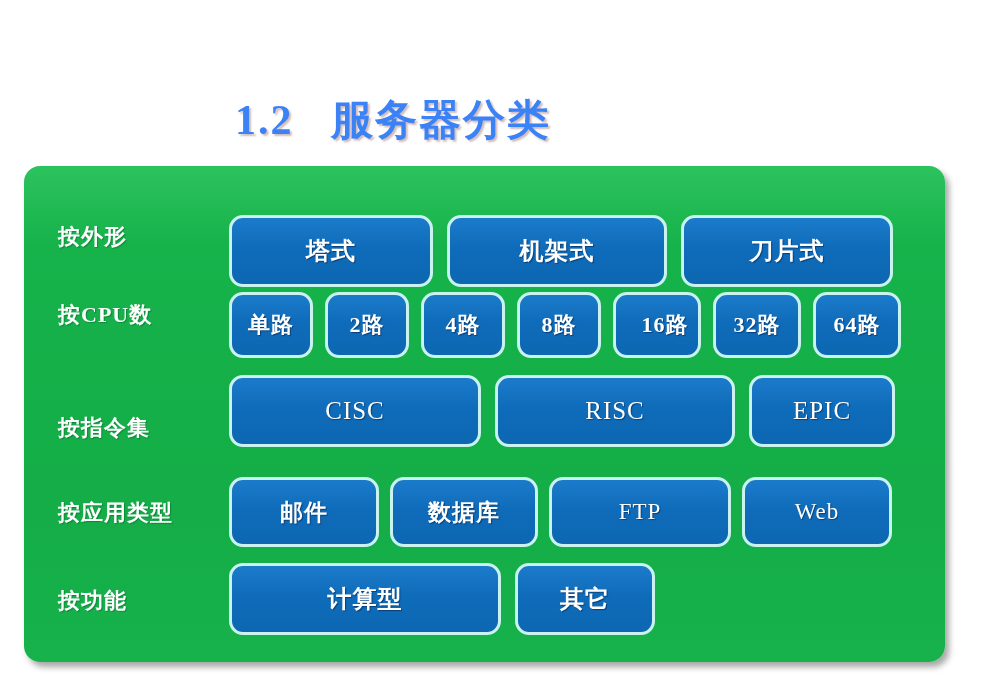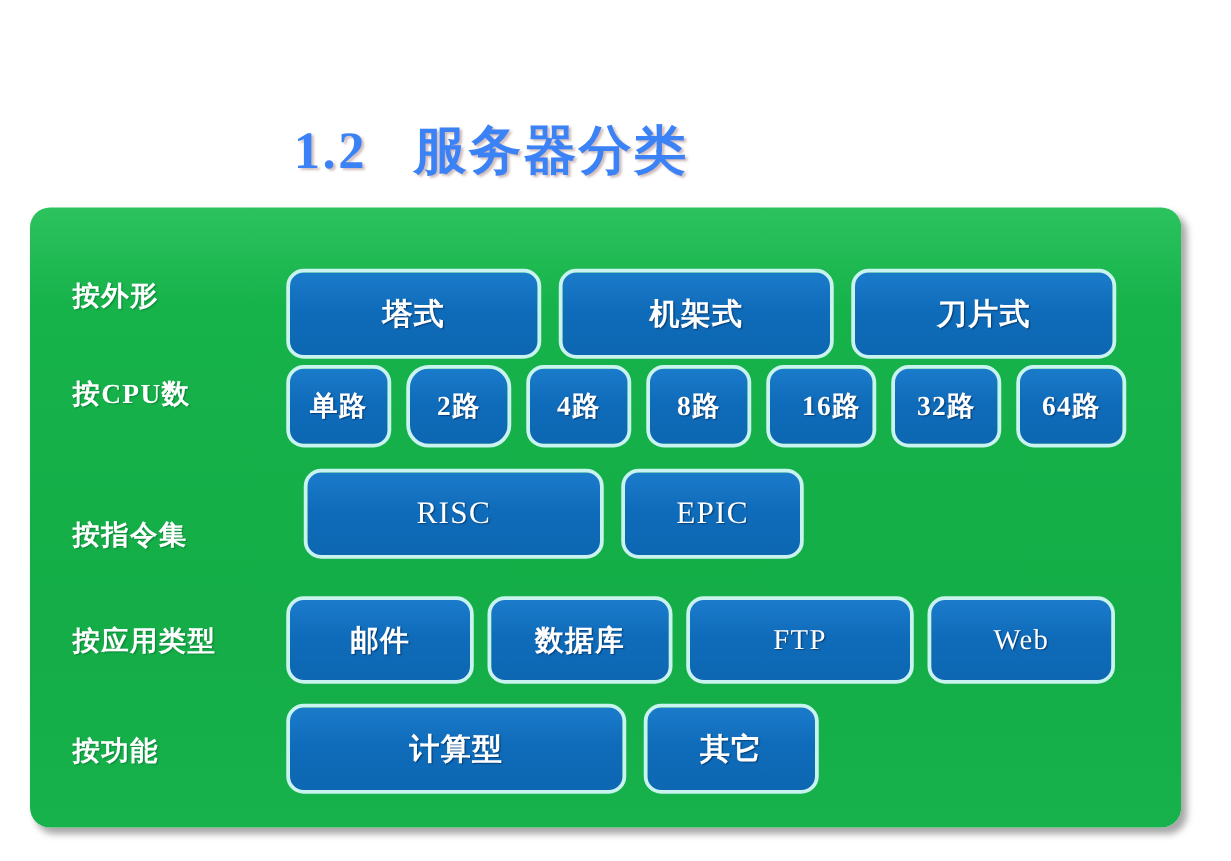--- a/index.html
+++ b/index.html
@@ -127,31 +127,32 @@
         <div class="cells">
           <div class="cell" style="width: 204px;">塔式</div>
           <div class="cell" style="width: 220px; margin-left: 14px;">机架式</div>
           <div class="cell" style="width: 212px; margin-left: 14px;">刀片式</div>
         </div>
       </div>
       <div class="row" id="row-2">
         <div class="row-label">按CPU数</div>
         <div class="cells">
           <div class="cell" style="width: 84px;">单路</div>
-          <div class="cell" style="width: 84px; margin-left: 12px; border-radius: 18px;">2路</div>
+          <div class="cell" style="width: 84px; margin-left: 12px;">2路</div>
           <div class="cell" style="width: 84px; margin-left: 12px;">4路</div>
           <div class="cell" style="width: 84px; margin-left: 12px;">8路</div>
           <div class="cell" style="width: 88px; margin-left: 12px; padding-left: 16px;">16路</div>
           <div class="cell" style="width: 88px; margin-left: 12px;">32路</div>
           <div class="cell" style="width: 88px; margin-left: 12px;">64路</div>
         </div>
       </div>
       <div class="row" id="row-3">
         <div class="row-label">按指令集</div>
         <div class="cells">
+          <div class="cell latin" style="width: 252px;">CISC</div>
           <div class="cell latin" style="width: 240px; margin-left: 14px;">RISC</div>
           <div class="cell latin" style="width: 146px; margin-left: 14px;">EPIC</div>
         </div>
       </div>
       <div class="row" id="row-4">
         <div class="row-label">按应用类型</div>
         <div class="cells">
           <div class="cell" style="width: 150px;">邮件</div>
           <div class="cell" style="width: 148px; margin-left: 11px;">数据库</div>
           <div class="cell latin" style="width: 182px; margin-left: 11px;">FTP</div>

